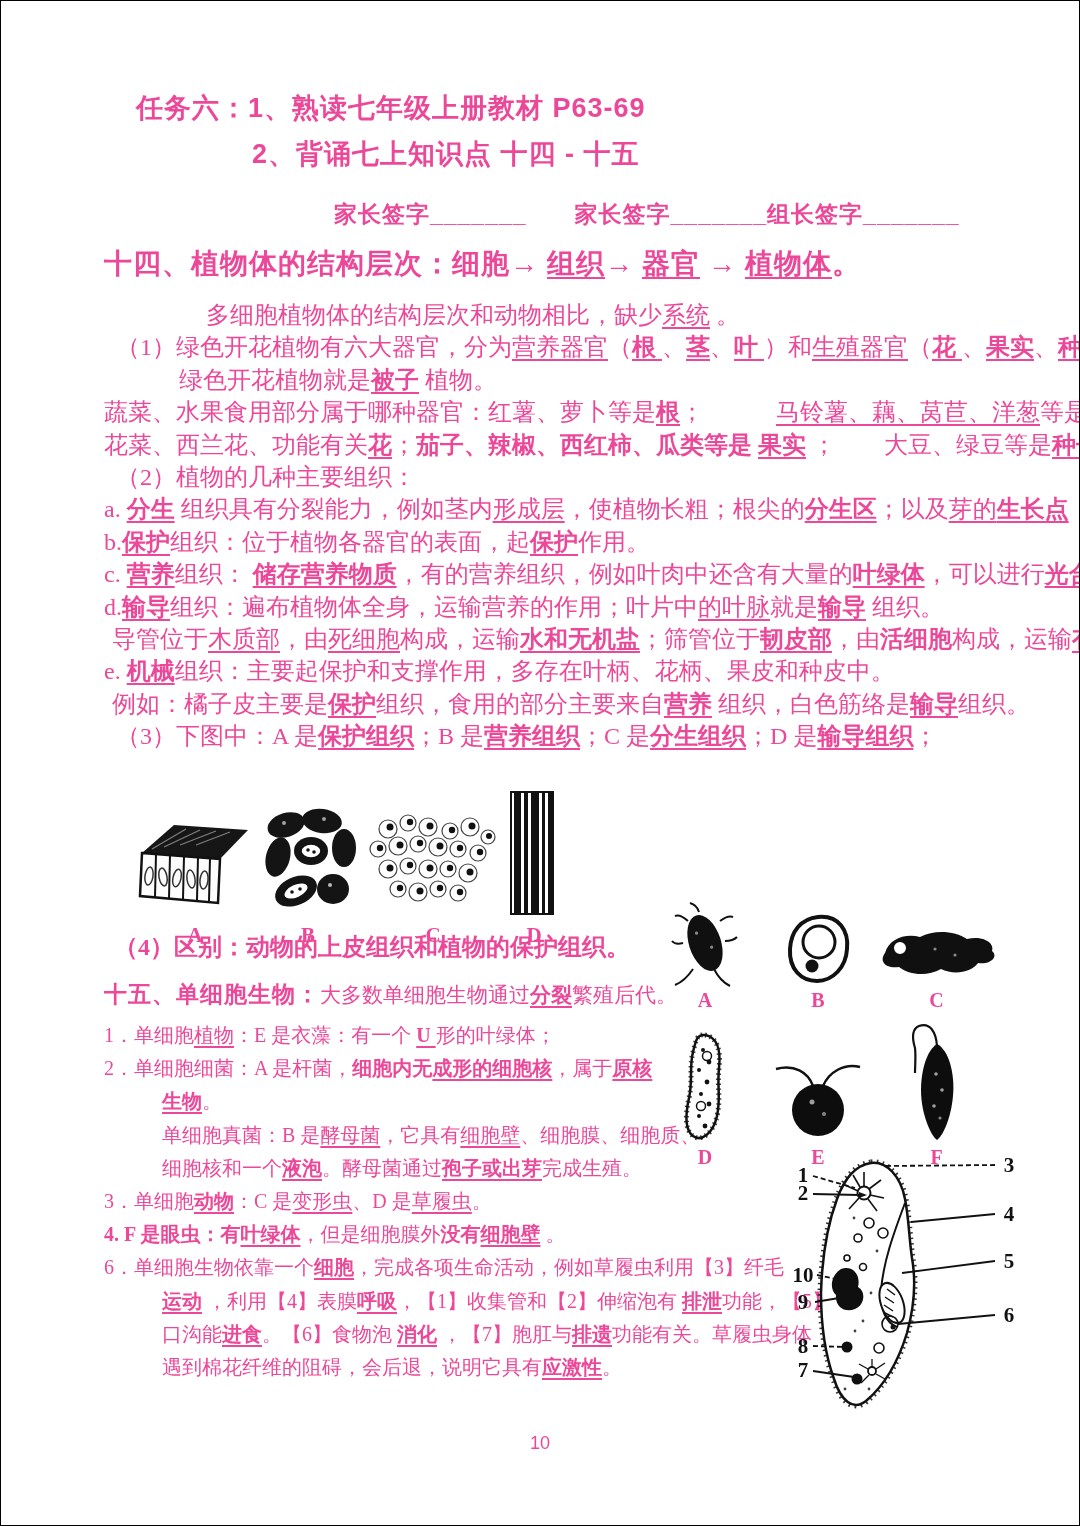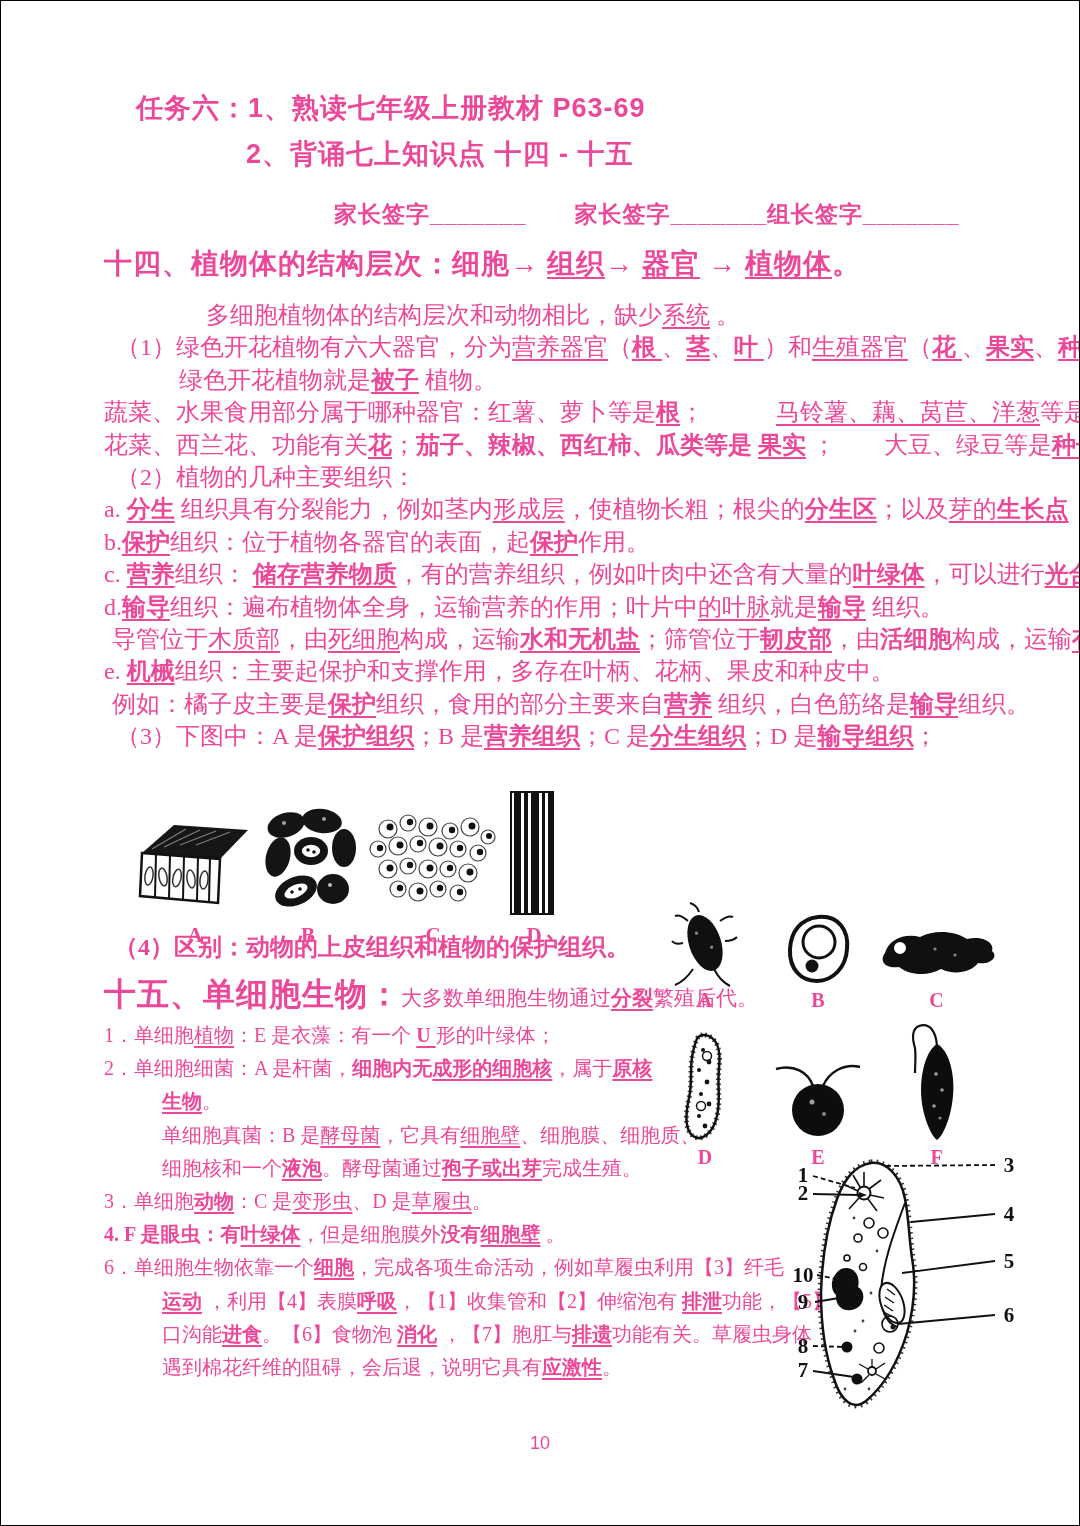--- a/index.html
+++ b/index.html
@@ -7,21 +7,21 @@
     position:relative;width:1078px;height:1524px;background:#fff;
     border:1px solid #000000;overflow:hidden;
     font-family:"Liberation Serif", serif;color:#ec4899;
   }
   p{margin:0;}
   .title-block{position:absolute;left:135px;top:84px;}
   .title{
     font-family:"Liberation Sans", sans-serif;font-weight:bold;
     font-size:27px;line-height:46px;white-space:nowrap;letter-spacing:1px;
   }
-  .t2{margin-left:110px;}
+  .t2{margin-left:110px;text-align:center;}
   .sig{
     position:absolute;left:333px;top:198px;
     font-family:"Liberation Sans", sans-serif;font-weight:bold;
     font-size:23px;white-space:nowrap;letter-spacing:1px;
   }
   .sec14{position:absolute;left:103px;top:244px;width:900px;}
   .h14{
     font-family:Liberation Serif, serif;font-weight:bold;
     font-size:28px;height:44px;line-height:38px;white-space:nowrap;
     margin-bottom:10px;letter-spacing:1px;
@@ -30,21 +30,21 @@
   .ind-sub{padding-left:102px;}
   .ind-a{padding-left:12px;}
   .ind-b{padding-left:75px;}
   .ind-c{padding-left:50px;}
   .ind-d{padding-left:8px;}
   .ind-e{padding-left:58px;}
   .u{text-decoration:underline;text-underline-offset:4px;text-decoration-thickness:1.6px;}
   .b{font-weight:bold;}
   .h{
     font-family:"Liberation Sans", sans-serif;font-weight:bold;
-    font-size:32px;letter-spacing:1px;
+    font-size:23px;letter-spacing:1px;
   }
   .tissues{
     position:absolute;left:133px;top:786px;width:560px;
     display:flex;align-items:flex-end;
   }
   .tissues figure{margin:0;text-align:center;}
   .fig-a{margin-right:14px;}
   .fig-b{margin-right:52px;}
   .fig-c{margin-right:44px;}
   figcaption{

